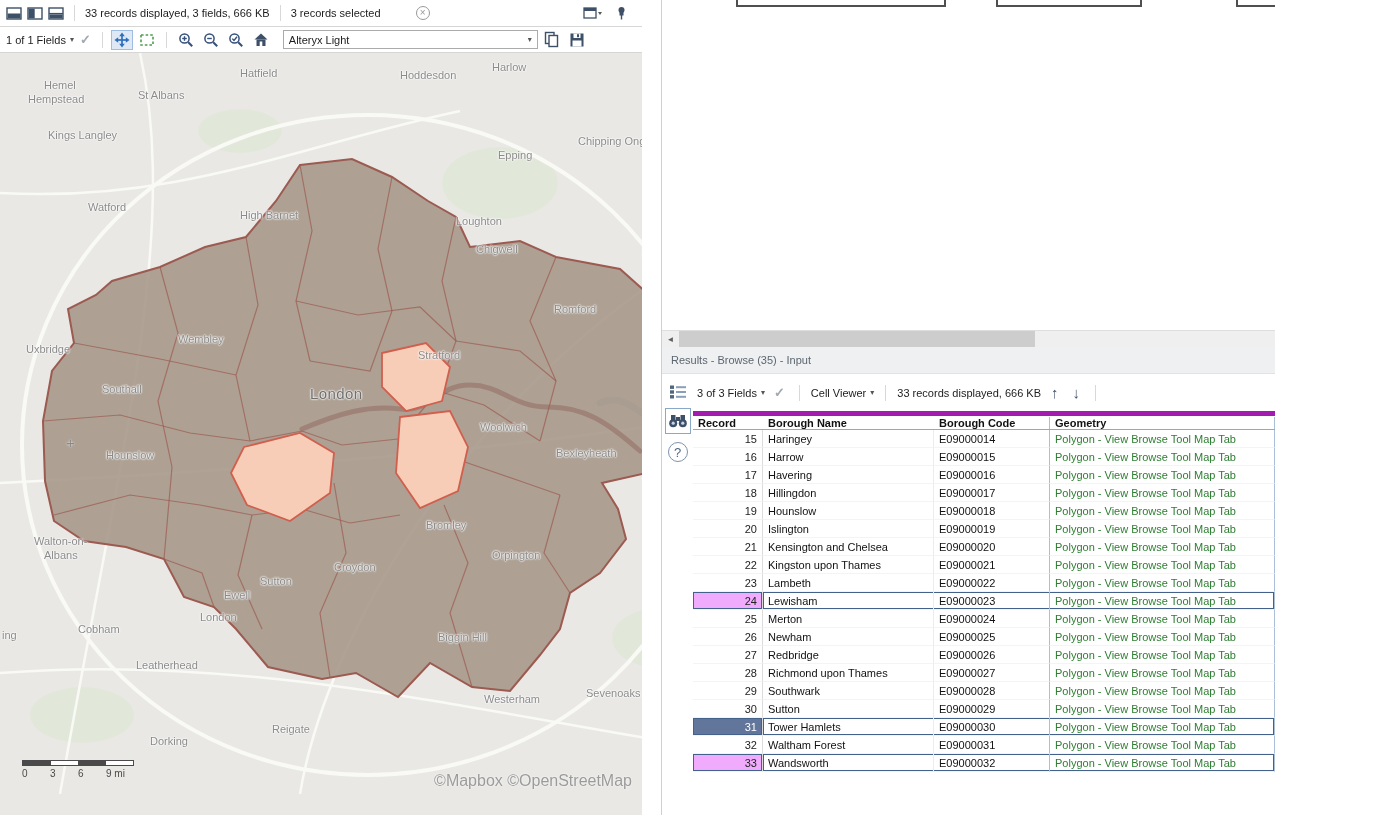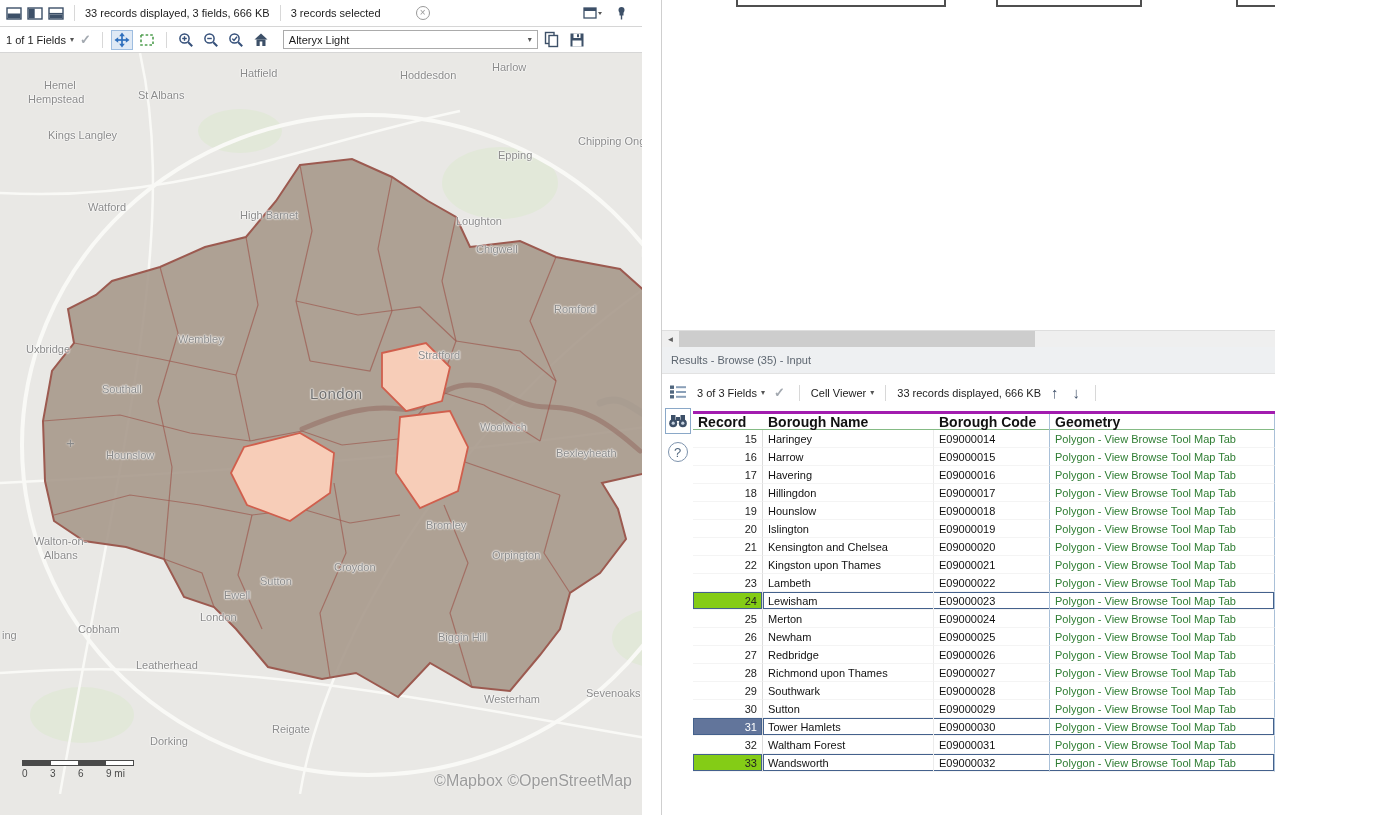--- a/index.html
+++ b/index.html
@@ -74,35 +74,35 @@
     align-items:center; justify-content:center; cursor:pointer; }
   .strip-q { width:20px; height:20px; border:1px solid #7d93ad; border-radius:50%;
     color:#51677f; font-size:13px; display:flex; align-items:center; justify-content:center; cursor:pointer; }
 
   .grid-wrap { flex:1; display:flex; flex-direction:column; overflow:hidden; }
   .grid-toolbar { height:37px; display:flex; align-items:center; gap:6px; padding-left:4px;
     font-size:11px; color:#1c1c1c; }
   .arrow-glyph { font-size:15px; color:#44546c; padding:0 4px; cursor:pointer; }
 
   .thead { display:grid; grid-template-columns:70px 171px 115px 226px; height:19px;
-    align-items:center; font-size:14px; font-weight:bold; color:#111;
-    border-top:3px solid #a21caf; border-bottom:1px solid #85bb85; }
+    align-items:center; font-size:11px; font-weight:bold; color:#111;
+    border-top:5px solid #a21caf; border-bottom:1px solid #85bb85; }
   .th { padding:0 5px; overflow:hidden; white-space:nowrap; cursor:pointer; }
   .th.geo { border-left:1px solid #a9c0d8; border-right:1px solid #a9c0d8; }
 
   .tbody { overflow:hidden; }
   .trow { display:grid; grid-template-columns:70px 171px 115px 226px; height:18px;
     align-items:center; font-size:11px; color:#111; cursor:default; }
   .cell { height:100%; display:flex; align-items:center; padding:0 5px; overflow:hidden;
     white-space:nowrap; border-bottom:1px solid #f4f4f4; }
   .c-rec { justify-content:flex-end; border-right:1px solid #dcdcdc; color:#222; }
   .c-name { border-right:1px solid #ececec; }
   .c-code { border-right:none; }
   .c-geo { color:var(--geometry-green,#2e7d32); border-left:1px solid #a9c0d8; border-right:1px solid #a9c0d8; }
-  .trow.sel .c-rec { background:#84cc16;
+  .trow.sel .c-rec { background:#f0abfc;
     box-shadow:inset 0 0 0 1px var(--selection-blue,#44618c); }
   .trow.sel .c-name { box-shadow:inset 0 1px 0 var(--selection-blue,#44618c),
     inset 0 -1px 0 var(--selection-blue,#44618c), inset 1px 0 0 var(--selection-blue,#44618c); }
   .trow.sel .c-code { box-shadow:inset 0 1px 0 var(--selection-blue,#44618c),
     inset 0 -1px 0 var(--selection-blue,#44618c); }
   .trow.sel .c-geo { box-shadow:inset 0 1px 0 var(--selection-blue,#44618c),
     inset 0 -1px 0 var(--selection-blue,#44618c), inset -1px 0 0 var(--selection-blue,#44618c); }
   .trow.act .c-rec { background:var(--record-active-bg,#62759b); color:#fff; }
 
   

